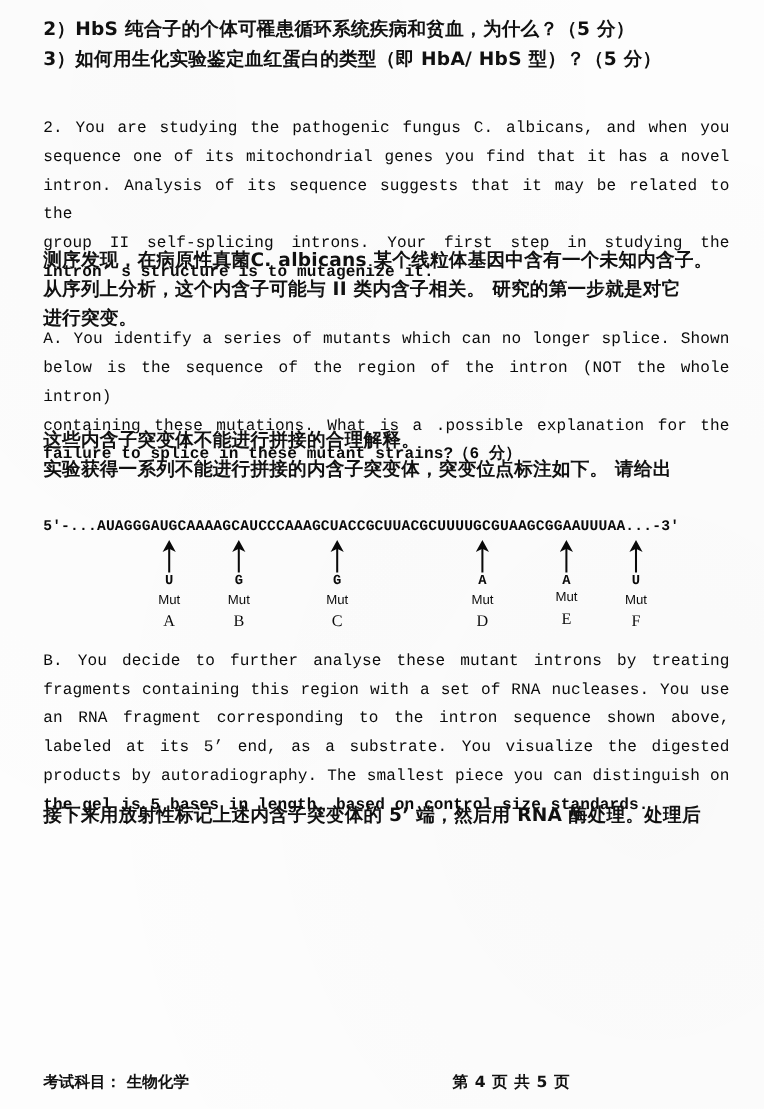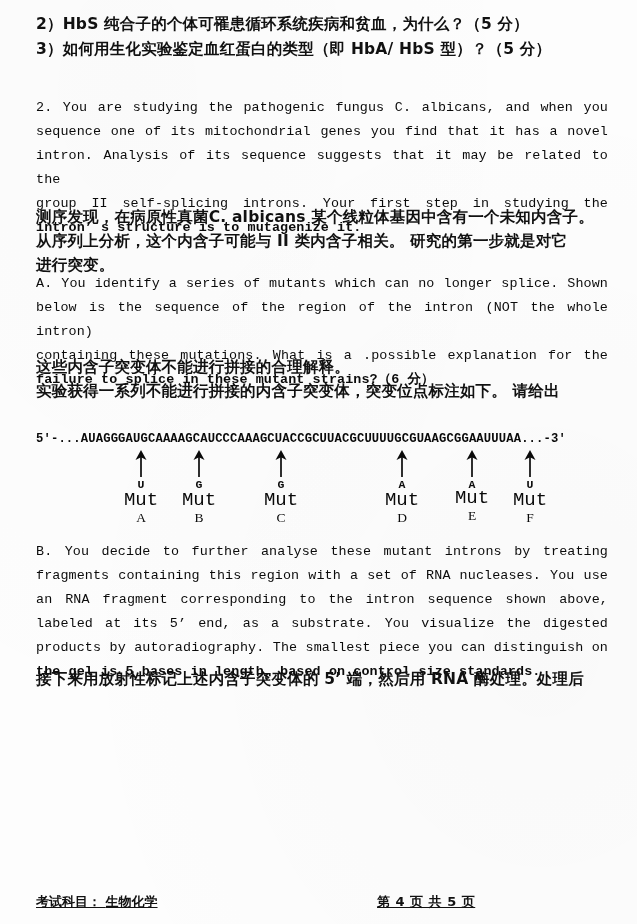--- a/index.html
+++ b/index.html
@@ -63,21 +63,21 @@
   }
 
   .blk-top     { position: absolute; left: 36px; top: 12px;  width: 580px; }
   .blk-q2      { position: absolute; left: 36px; top: 96px;  width: 572px; }
   .blk-q2cn    { position: absolute; left: 36px; top: 205px; width: 580px; }
   .blk-a       { position: absolute; left: 36px; top: 272px; width: 572px; }
   .blk-acn     { position: absolute; left: 36px; top: 355px; width: 580px; }
   .blk-seq     { position: absolute; left: 36px; top: 432px; width: 580px; }
   .blk-b       { position: absolute; left: 36px; top: 540px; width: 572px; }
   .blk-bcn     { position: absolute; left: 36px; top: 667px; width: 580px; }
-  .footer      { position: absolute; left: 36px; top: 893px; width: 578px; text-decoration: underline; }
+  .footer      { position: absolute; left: 36px; top: 893px; width: 578px; }
 
   
   .seqline {
     font-family: "Liberation Mono", "DejaVu Sans Mono", monospace;
     font-size: 12.2px;
     font-weight: 700;
     letter-spacing: 0.15px;
     white-space: pre;
     color: #0a0a0a;
   }
@@ -99,22 +99,22 @@
     display: block;
   }
   .base {
     font-family: "Liberation Mono", "DejaVu Sans Mono", monospace;
     font-size: 11.5px;
     font-weight: 700;
     line-height: 14px;
     color: #0a0a0a;
   }
   .mutname {
-    font-family: Liberation Mono, monospace;
-    font-size: 19px;
+    font-family: Liberation Sans, sans-serif;
+    font-size: 11px;
     line-height: 17px;
     color: #0a0a0a;
   }
   .mutletter {
     font-family: "Liberation Serif", "DejaVu Serif", serif;
     font-size: 13.5px;
     line-height: 17px;
     color: #0a0a0a;
   }
   .mark.e .mutname   { margin-top: -2px; }

